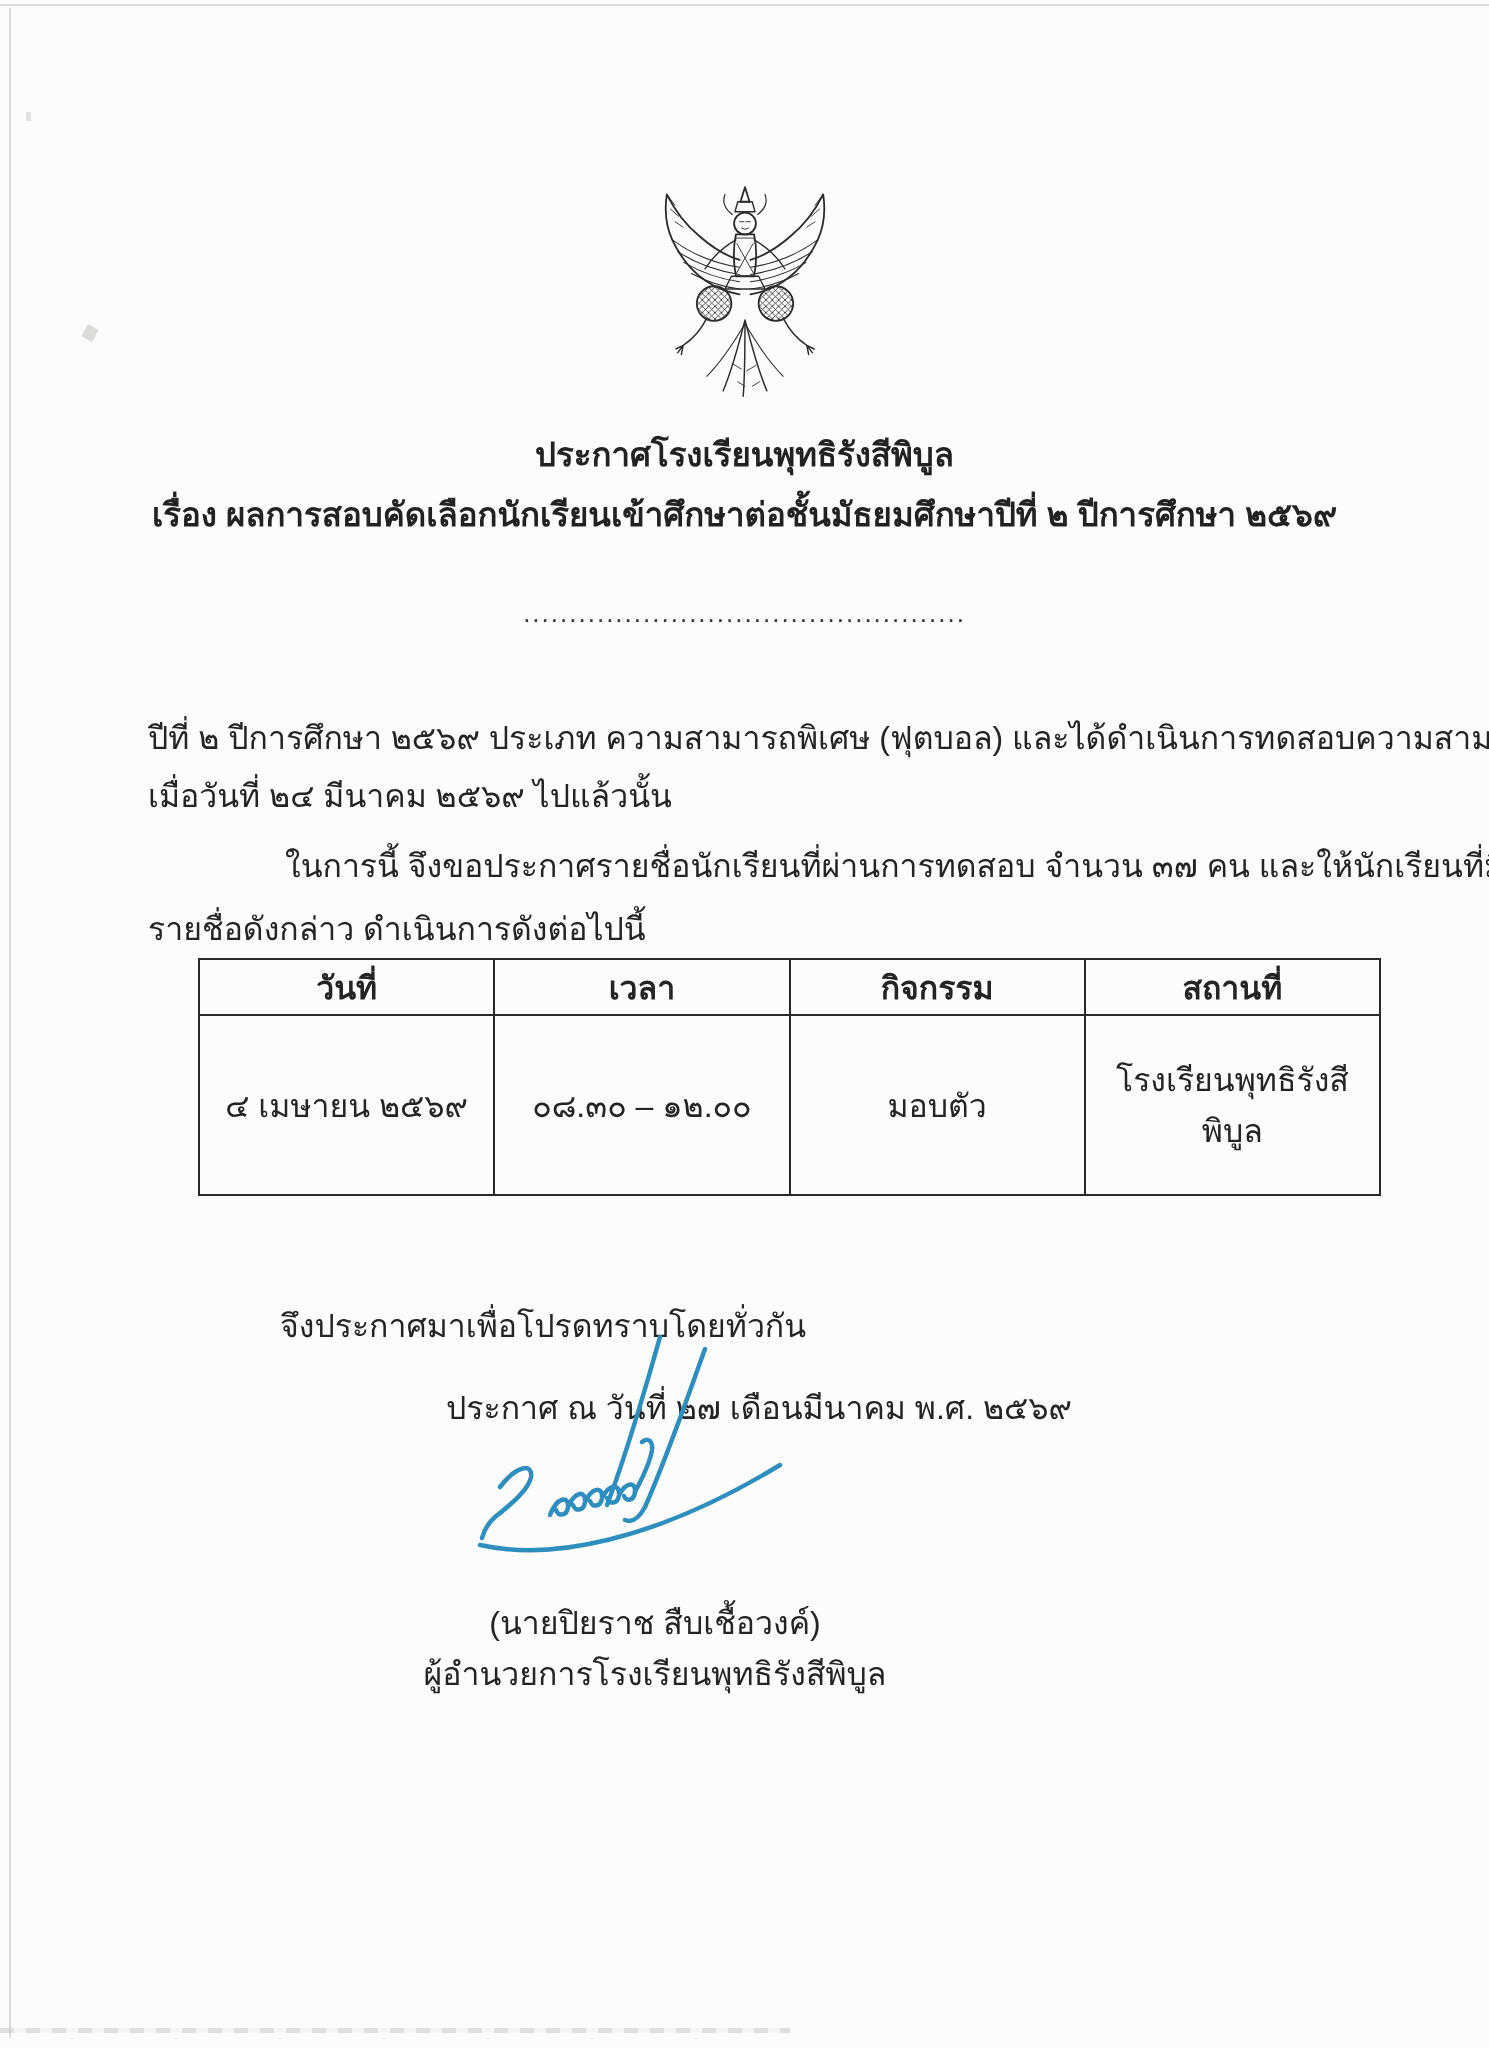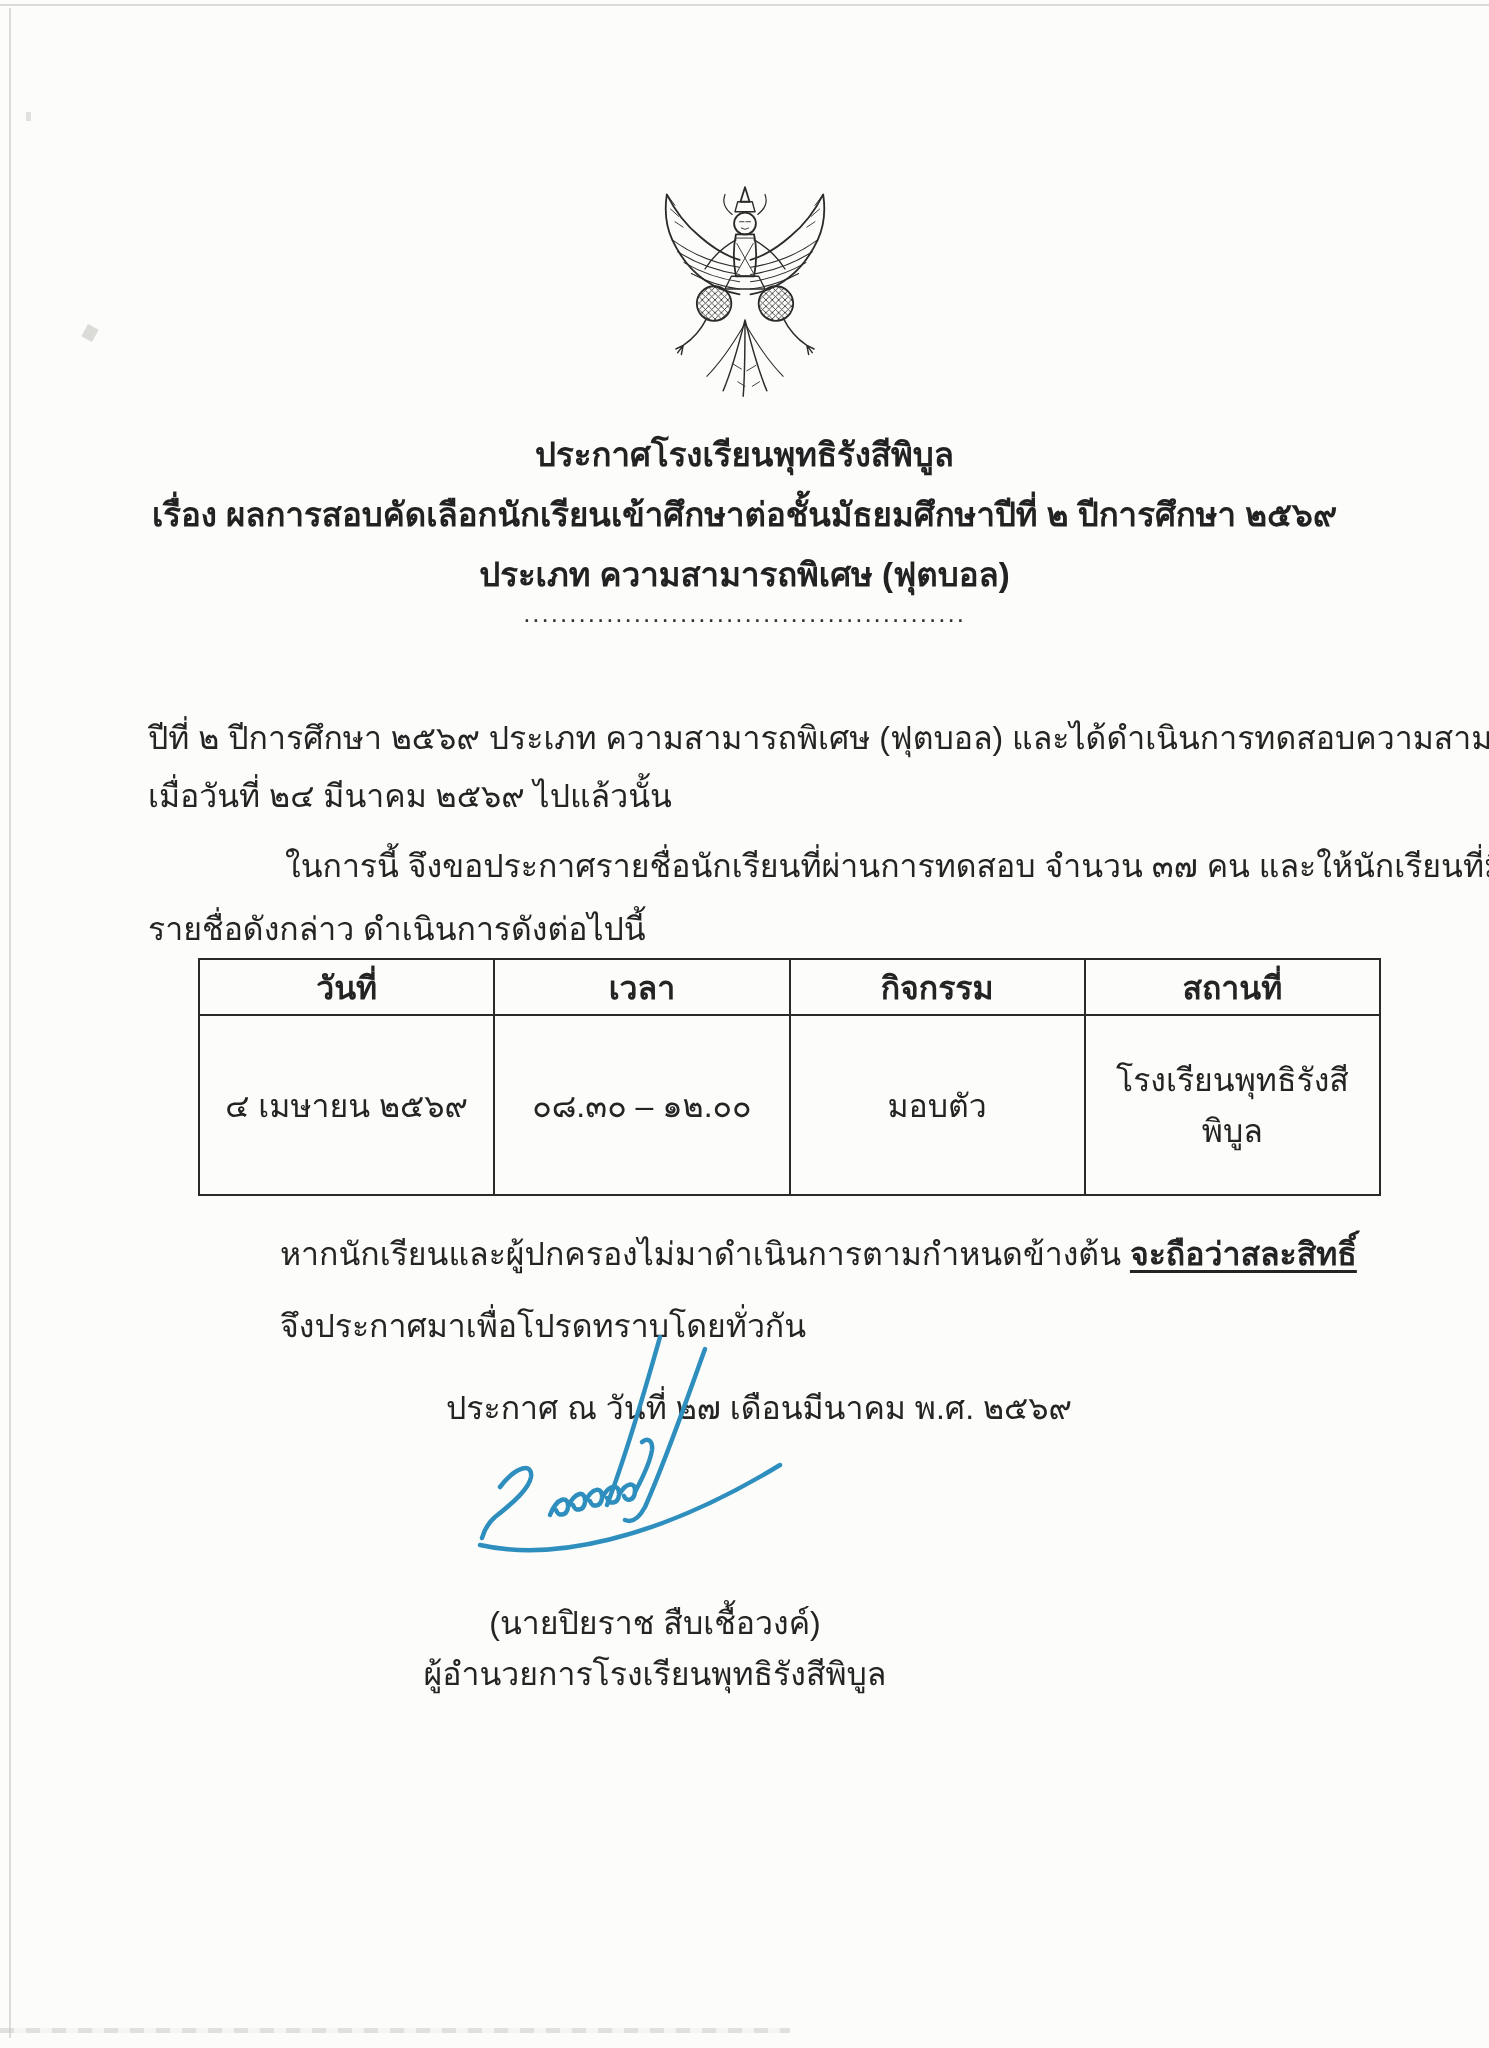--- a/index.html
+++ b/index.html
@@ -104,21 +104,20 @@
     <path d="M68 146 C 62 158, 54 168, 42 176 M42 176 l-8 4 m8 -4 l-6 8 m6 -8 l-2 10" stroke-width="1.6"></path>
     <path d="M152 146 C 158 158, 166 168, 178 176 M178 176 l8 4 m-8 -4 l6 8 m-6 -8 l2 10" stroke-width="1.6"></path>
 
     <path d="M110 148 C 102 180, 96 202, 86 226 M110 148 C 110 185, 110 208, 108 232 M110 148 C 118 180, 124 202, 134 226" stroke-width="1.6"></path>
     <path d="M110 152 C 96 176, 84 194, 68 210 M110 152 C 124 176, 136 194, 152 210" stroke-width="1.2"></path>
     <path d="M96 196 l10 6 M112 204 l10 -6 M102 216 l8 5 M118 221 l8 -5" stroke-width="1"></path>
   </svg>
 
   <div class="abs centered title" style="top:428px;">ประกาศโรงเรียนพุทธิรังสีพิบูล</div>
   <div class="abs centered title" style="top:488px;">เรื่อง ผลการสอบคัดเลือกนักเรียนเข้าศึกษาต่อชั้นมัธยมศึกษาปีที่ ๒  ปีการศึกษา ๒๕๖๙</div>
-  <div class="abs centered title" style="top:548px;">ประเภท ความสามารถพิเศษ (ฟุตบอล)</div>
   <div class="abs centered dots" style="top:598px;">................................................</div>
 
   <div class="abs bodytext" style="left:148px; top:712px;">ปีที่ ๒ ปีการศึกษา ๒๕๖๙ ประเภท ความสามารถพิเศษ (ฟุตบอล) และได้ดำเนินการทดสอบความสามารถพิเศษ</div>
   <div class="abs bodytext" style="left:148px; top:770px;">เมื่อวันที่ ๒๔ มีนาคม ๒๕๖๙ ไปแล้วนั้น</div>
 
   <div class="abs bodytext" style="left:285px; top:840px;">ในการนี้ จึงขอประกาศรายชื่อนักเรียนที่ผ่านการทดสอบ จำนวน ๓๗ คน และให้นักเรียนที่มี</div>
   <div class="abs bodytext" style="left:148px; top:897px;margin-top:6px;">รายชื่อดังกล่าว ดำเนินการดังต่อไปนี้</div>
 
   <table class="schedule">
     <tbody>
@@ -130,23 +129,20 @@
     </tr>
     <tr>
       <td>๔ เมษายน ๒๕๖๙</td>
       <td>๐๘.๓๐ – ๑๒.๐๐</td>
       <td>มอบตัว</td>
       <td>โรงเรียนพุทธิรังสีพิบูล</td>
     </tr>
   </tbody>
     </table>
 
-  <div class="abs bodytext" style="left:280px; top:1228px;">
-    <span>หากนักเรียนและผู้ปกครองไม่มาดำเนินการตามกำหนดข้างต้น </span><span class="warn-underline">จะถือว่าสละสิทธิ์</span>
-  </div>
 
   <div class="abs bodytext" style="left:280px; top:1300px;">จึงประกาศมาเพื่อโปรดทราบโดยทั่วกัน</div>
 
   <div class="abs bodytext" style="left:446px; top:1382px;">ประกาศ ณ วันที่ ๒๗ เดือนมีนาคม พ.ศ. ๒๕๖๙</div>
 
   <svg class="abs" style="left:455px; top:1335px;" width="345" height="235" viewBox="0 0 345 235" fill="none" stroke="#2e8fbf" stroke-width="4.5" stroke-linecap="round" stroke-linejoin="round">
     <path d="M205 2 C 192 48, 172 118, 152 170"></path>
     <path d="M250 14 C 234 58, 212 122, 190 172 C 184 183, 177 188, 170 185"></path>
     <path d="M95 180 C 102 162, 114 160, 113 172 C 112 181, 103 182, 101 175
              M113 172 C 120 156, 131 155, 130 167 C 129 176, 120 177, 118 170

